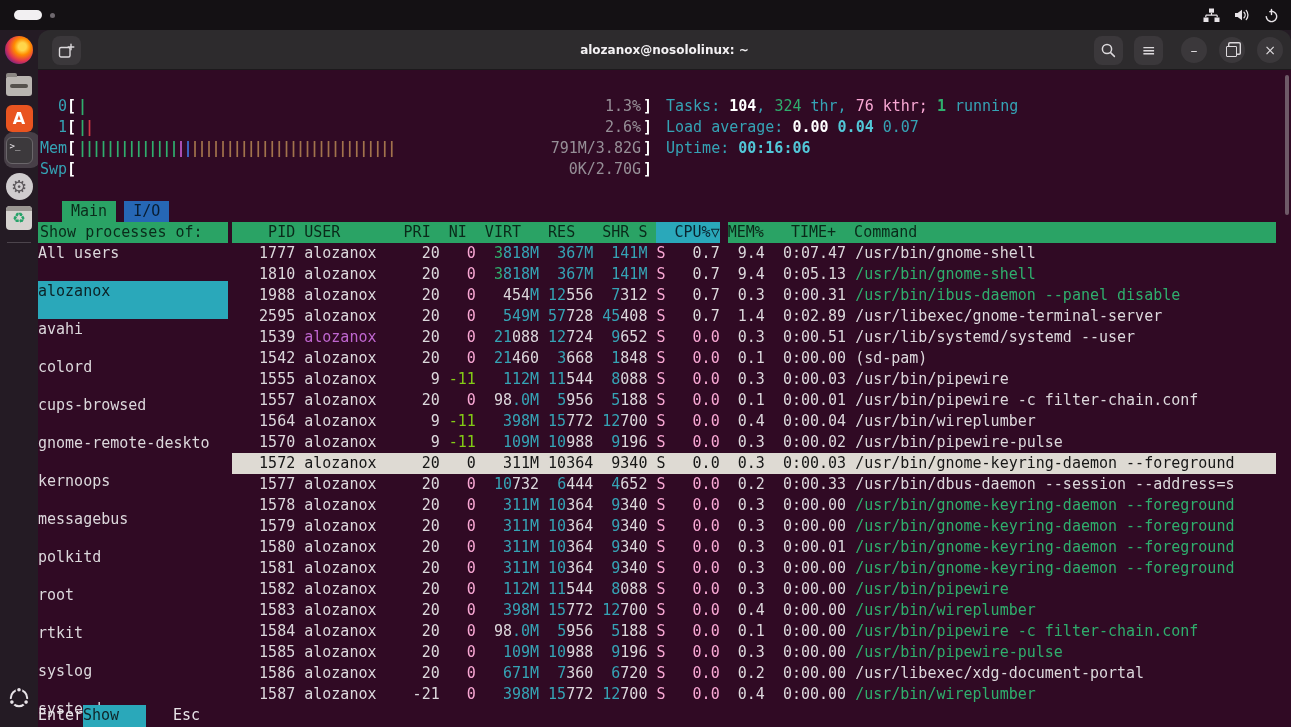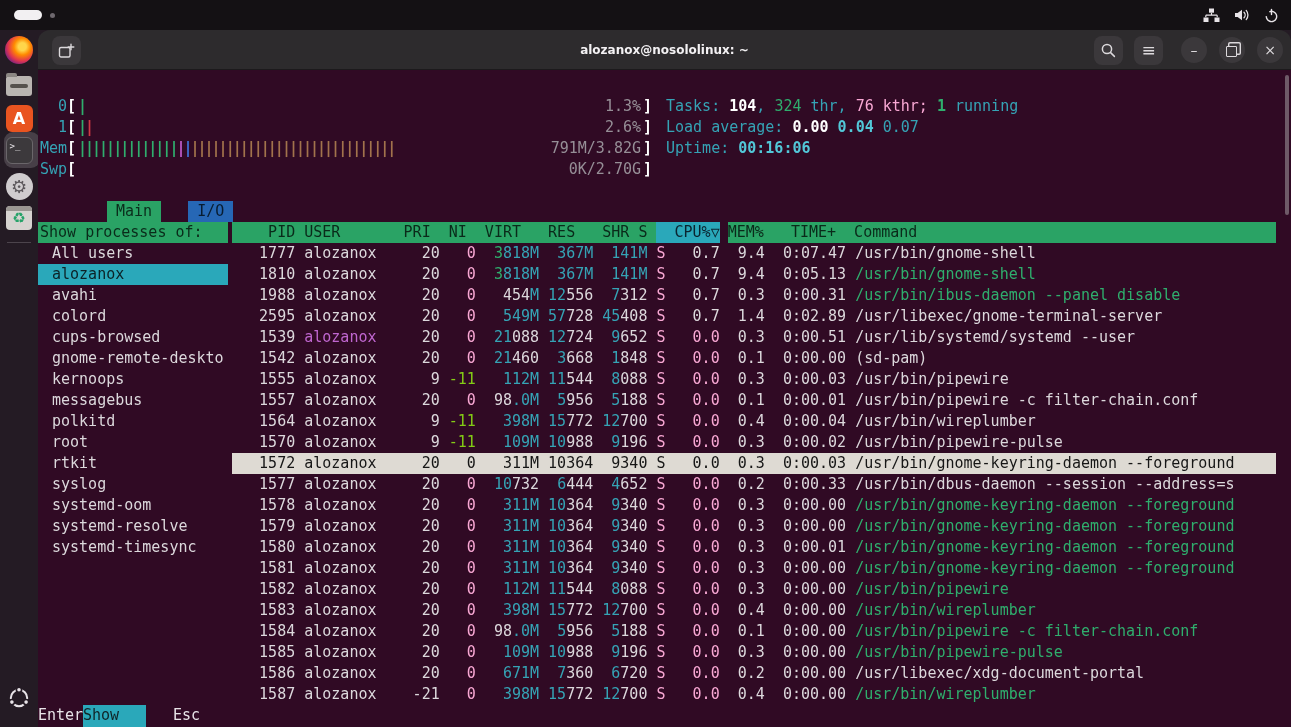--- a/index.html
+++ b/index.html
@@ -41,27 +41,27 @@
   .t-cb{color:#52c8d8;font-weight:bold}.t-g{color:#2fae6d}.t-gb{color:#2fae6d;font-weight:bold}
   .t-r{color:#84cc16}.t-d{color:#f9a8d4}.t-m{color:#bf66cf}
   .brk{color:#fff;font-weight:bold;width:9px;display:inline-block;}
   .meter-line{position:absolute;left:2px;width:612px;height:21px;display:flex;}
   .mlabel{display:inline-block;width:27px;text-align:right;color:#35a3b5;}
   .mbarbox{position:relative;flex:1;overflow:hidden;}
   .mbars{position:absolute;left:2px;top:0;letter-spacing:-2px;font-weight:bold;}
   .bar-g{color:#2fae6d}.bar-r{color:#cf3a45}.bar-m{color:#c05ccc}.bar-bl{color:#3d72d8}.bar-y{color:#a2734c}
   .mval{position:absolute;right:2px;top:0;color:#968f97;}
   .stat-line{position:absolute;left:628px;height:21px;}
-  .tabsrow{position:absolute;top:131px;left:24px;display:flex;gap:27px;margin-left:45px;}
+  .tabsrow{position:absolute;top:131px;left:24px;display:flex;gap:8px;}
   .tabchip{height:21px;padding:0 9px;cursor:pointer;}
   .tab-on{background:#2aa365;color:#0b2d1c;}
   .tab-off{background:#2667b5;color:#081c30;}
   .lph{position:absolute;left:0;top:152px;width:190px;height:21px;background:#2aa365;color:#0a2a1a;padding-left:2px;box-sizing:border-box;}
   .ulist{position:absolute;left:0;top:173px;width:190px;}
-  .uitem{height:21px;color:#dcd8dc;padding-left:14px;box-sizing:border-box;cursor:pointer;}
+  .uitem{height:38px;color:#dcd8dc;padding-left:0;box-sizing:border-box;cursor:pointer;}
   .uitem.usel{background:#2aa8ba;color:#0c2226;}
   .theader{position:absolute;left:194px;top:152px;width:1044px;height:21px;display:flex;overflow:hidden;cursor:pointer;}
   .t-hg{background:#2aa365;color:#0a2a1a;}
   .t-hc{background:#2aa8ba;color:#0a2430;}
   .theader .t-hg:last-child{flex:1;margin-left:8px;}
   .rows{position:absolute;left:194px;top:173px;width:1044px;}
   .prow{height:21px;display:flex;overflow:hidden;cursor:default;}
   .prow.selected{background:#dedad3;}
   .prow.selected span{color:#161616 !important;font-weight:normal !important;}
   .fbar{position:absolute;left:0;top:635px;width:1253px;height:22px;display:flex;}

